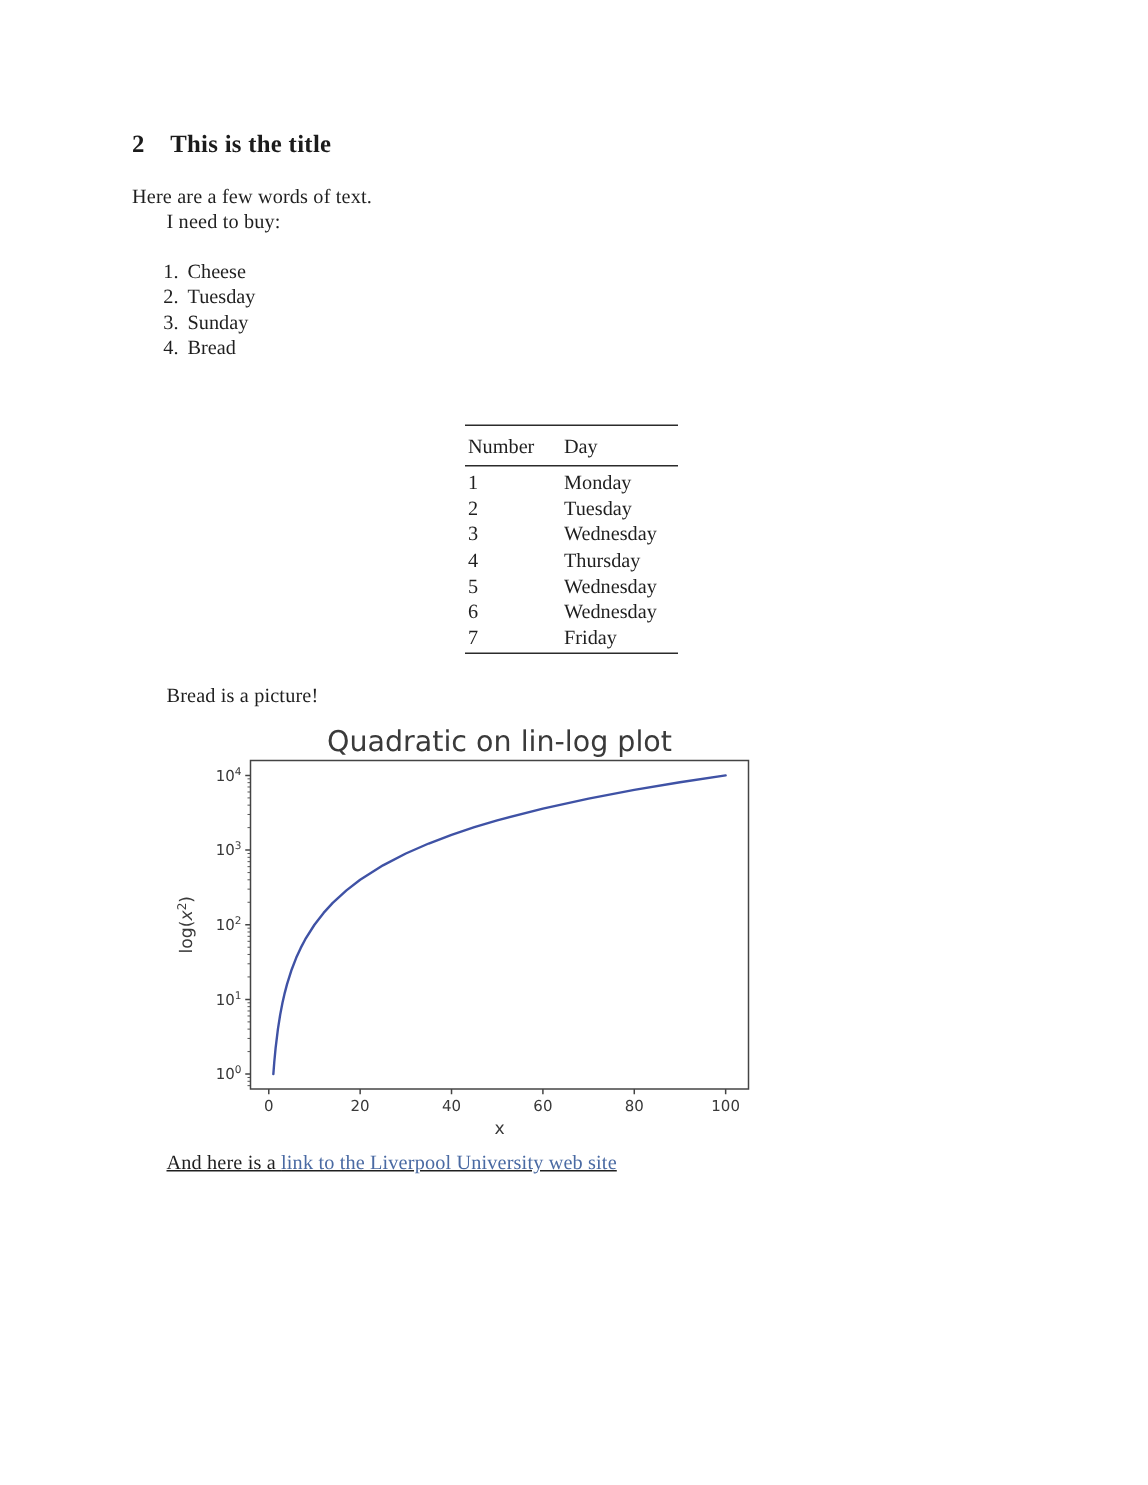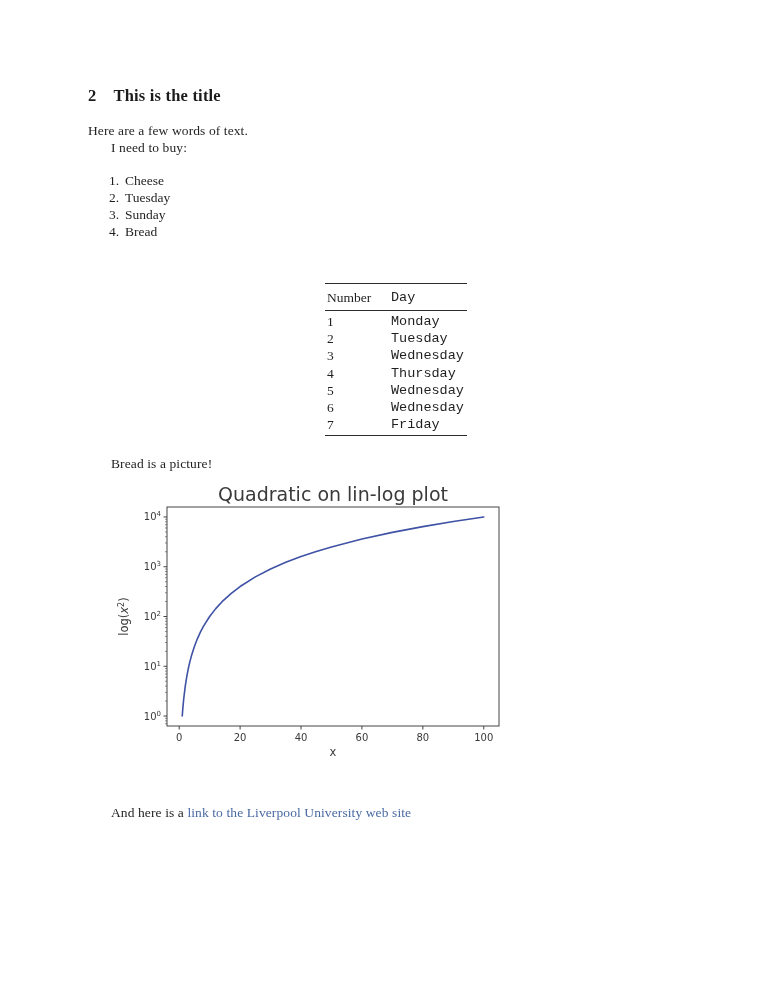--- a/index.html
+++ b/index.html
@@ -10,34 +10,34 @@
   .sec-title {
     position:absolute; left:88px; top:86px; margin:0;
     font-size:16.5px; font-weight:bold; letter-spacing:0.2px; color:#1b1b1b;
   }
   .sec-title .sec-num { display:inline-block; margin-right:17px; }
   .para { position:absolute; margin:0; font-size:13.5px; line-height:17px; letter-spacing:0.1px; }
   .p-intro { left:88px;  top:122px; }
   .p-buy   { left:111px; top:139px; }
   .p-table-intro { left:111px; top:255px; }
   .p-pic-intro   { left:111px; top:455px; }
-  .p-closing     { left:111px; top:804px; }
+  .p-closing     { left:111px; top:766px;text-decoration:underline; }
   .p-closing a { text-decoration:none; cursor:pointer; }
 
   .shop-list { position:absolute; left:106px; top:172px; margin:0; padding:0; list-style:none; }
   .shop-list .li { display:flex; height:17px; font-size:13.5px; line-height:17px; }
   .shop-list .num { width:13px; text-align:right; margin-right:6px; }
 
-  .days-table { position:absolute; left:325px; top:283px; width:142px; font-size:13.5px; }
+  .days-table { position:absolute; left:310px; top:283px; width:142px; font-size:13.5px; }
   .t-rule { height:0; border-top:1.2px solid #2b2b2b; }
   .t-head { display:flex; padding:6px 0 4px 2px; }
   .t-body { padding:2px 0 2px 2px; }
   .t-row  { display:flex; height:17.2px; line-height:17.2px; }
   .col-a  { width:64px; }
-  .col-b  { flex:1;font-family:Liberation Mono, monospace; }
+  .col-b  { flex:1; }
 
   .chart-svg { position:absolute; left:115px; top:483px; }
 </style>
 </head>
 <body>
 
 <div class="page">
 
   <h2 class="sec-title"><span class="sec-num">2</span><span>This is the title</span></h2>
 

